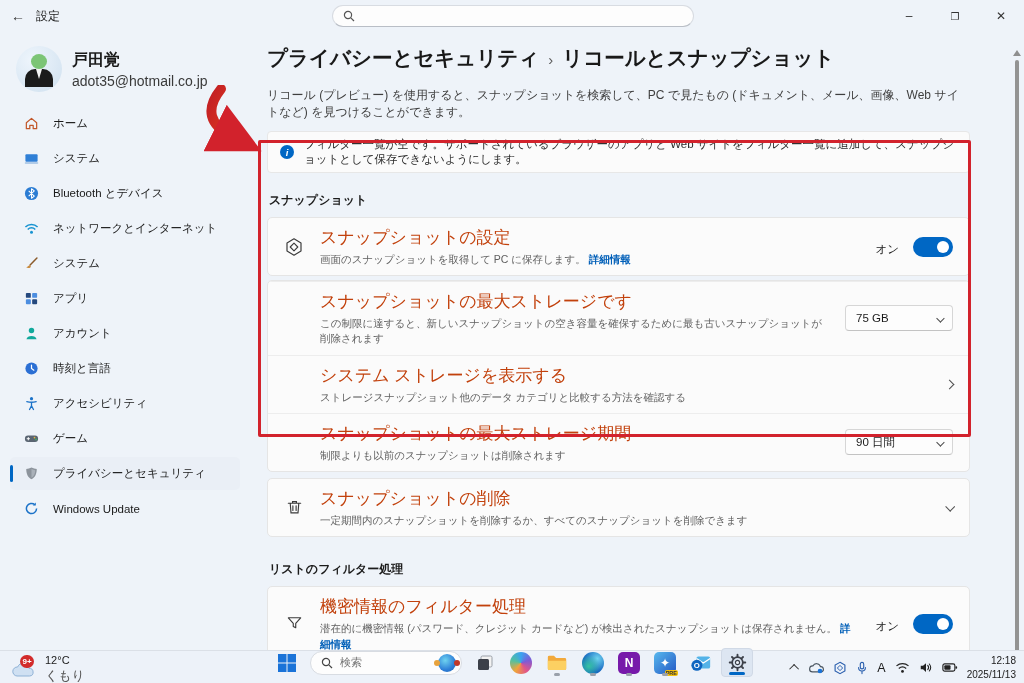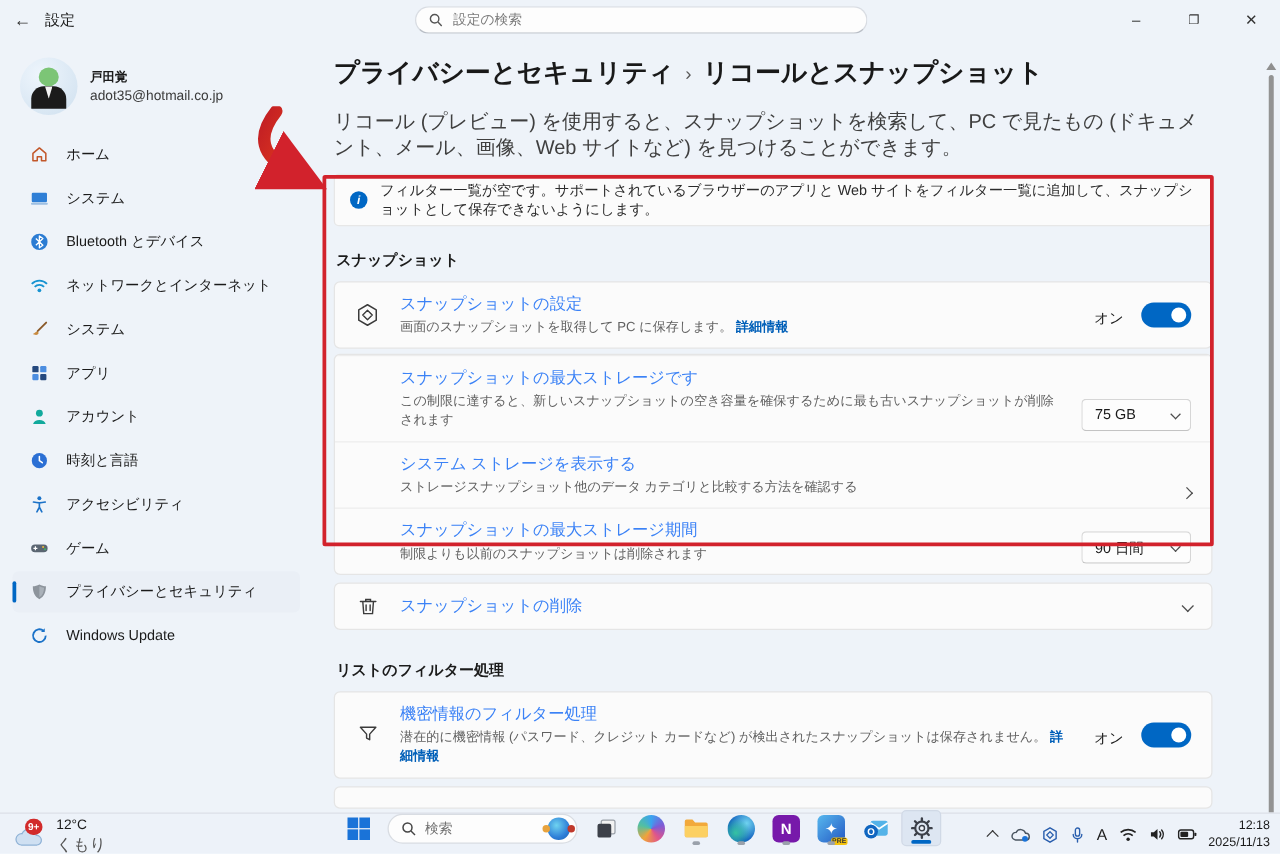--- a/index.html
+++ b/index.html
@@ -22,60 +22,60 @@
   
   .body-area { position:absolute; top:32px; bottom:33px; left:0; right:0; display:flex; }
 
   
   .sidebar { width:250px; flex:0 0 250px; padding-top:8px; }
   .user-block { display:flex; align-items:center; gap:10px; margin:6px 14px 14px 16px; }
   .avatar { width:46px; height:46px; border-radius:50%; background:radial-gradient(circle at 35% 30%, #eef5fc, #cfe0ef); position:relative; overflow:hidden; flex:0 0 46px; }
   .avatar .head { position:absolute; left:15px; top:8px; width:16px; height:15px; border-radius:50%; background:#7cc576; }
   .avatar .body { position:absolute; left:9px; top:23px; width:28px; height:18px; border-radius:10px 10px 0 0; background:#1b1b1b; }
   .avatar .shirt { position:absolute; left:20px; top:23px; width:6px; height:10px; background:#f4f4f4; clip-path:polygon(0 0,100% 0,50% 100%); }
-  .user-name { font-size:10px; font-weight:bold; }
-  .user-email { font-size:11px; color:#3a3a3a; margin-top:2px; }
+  .user-name { font-size:16px; font-weight:bold; }
+  .user-email { font-size:14px; color:#3a3a3a; margin-top:2px; }
 
   .nav { display:flex; flex-direction:column; }
   .nav-item { position:relative; display:flex; align-items:center; gap:14px; height:33px; margin:1px 10px; padding-left:13px; border-radius:5px; font-size:11.5px; }
   .nav-item.selected { background:#eaeff6; }
   .nav-item.selected .indicator { position:absolute; left:0; top:8px; width:3px; height:17px; border-radius:2px; background:#0067c4; }
   .nicon { width:16px; height:16px; display:flex; align-items:center; justify-content:center; flex:0 0 16px; }
 
   
   .main { flex:1; position:relative; padding:10px 0 0 17px; }
   .breadcrumb { display:flex; align-items:center; gap:9px; font-size:20.5px; font-weight:600; color:#191919; margin-top:2px; }
   .bc-sep { font-size:15px; color:#5a5a5a; font-weight:400; padding-top:2px; }
-  .page-desc { margin-top:15px; font-size:16px; color:#3f3f3f; width:700px; }
+  .page-desc { margin-top:15px; font-size:12px; color:#3f3f3f; width:700px; }
   .info-banner { margin-top:10px; width:703px; min-height:27px; background:#fbfbfb; border:1px solid #e7e7e7; border-radius:4px;
     display:flex; align-items:center; gap:10px; padding:5px 12px; font-size:11.5px; color:#2b2b2b; }
   .info-dot { width:14px; height:14px; border-radius:50%; background:#0067c4; color:#fff; font-size:9.5px; font-weight:bold;
     display:flex; align-items:center; justify-content:center; font-style:italic; flex:0 0 14px; }
 
   .section-label { font-size:12px; font-weight:bold; color:#1b1b1b; margin:0 0 8px 2px; }
   .sec1 { margin-top:19px; }
   .sec2 { margin-top:24px; }
 
   .card { width:703px; background:#fbfbfb; border:1px solid #e5e5e5; border-radius:5px; margin-bottom:4px; overflow:hidden; }
   .row { display:flex; align-items:center; padding:8px 16px; gap:16px; }
   .row .ricon { width:20px; height:20px; flex:0 0 20px; display:flex; align-items:center; justify-content:center; }
   .row .rtext { flex:1; min-width:0; }
-  .rtitle { font-size:13px; color:#3b82f6; }
+  .rtitle { font-size:17px; color:#c2410c; }
   .rdesc { font-size:10.5px; color:#616161; margin-top:3px; line-height:1.45; }
   .link { color:#005fb8; font-weight:600; }
   .rctrl { display:flex; align-items:flex-end; gap:14px; }
   .state-label { font-size:11.5px; }
 
-  .subrow { border-top:1px solid #ededed; padding:8px 16px 8px 52px; display:flex; align-items:flex-end; gap:16px; }
+  .subrow { border-top:1px solid #ededed; padding:8px 16px 8px 52px; display:flex; align-items:center; gap:16px; }
   .subrow .rtext { flex:1; }
 
   .toggle { width:40px; height:20px; border-radius:10px; background:#0067c4; position:relative; flex:0 0 40px; }
   .toggle .knob { position:absolute; right:4px; top:4px; width:12px; height:12px; border-radius:50%; background:#fff; }
 
-  .dropdown { width:88px; height:26px; background:#fdfdfd; border:1px solid #d6d6d6; border-bottom-color:#c3c3c3; border-radius:4px;
+  .dropdown { width:108px; height:26px; background:#fdfdfd; border:1px solid #d6d6d6; border-bottom-color:#c3c3c3; border-radius:4px;
     display:flex; align-items:center; justify-content:space-between; padding:0 10px; font-size:11.5px; }
 
   .chev { width:7px; height:7px; border-right:1.4px solid #4d4d4d; border-bottom:1.4px solid #4d4d4d; display:inline-block; }
   .chev.down { transform:rotate(45deg) translateY(-1px); }
   .chev.up { transform:rotate(-135deg) translateY(-1px); }
   .chev.right { transform:rotate(-45deg); }
   .chev.small { width:5.5px; height:5.5px; }
   .value-text { font-size:11.5px; color:#1b1b1b; }
 
   
@@ -120,21 +120,20 @@
 <div class="screen">
 
   <div class="titlebar">
     <div class="back-btn">←</div>
     <div class="app-title">設定</div>
     <div class="tb-search">
       <svg width="12" height="12" viewBox="0 0 12 12">
           <circle cx="5" cy="5" r="3.6" fill="none" stroke="#555" stroke-width="1.2"></circle>
           <path d="M7.8 7.8 11 11" stroke="#555" stroke-width="1.2"></path>
         </svg>
-      <input type="text" placeholder="設定の検索" style="">
     </div>
     <div class="win-controls">
       <div class="wc">–</div>
       <div class="wc" style="font-size:10px;">❐</div>
       <div class="wc">✕</div>
     </div>
   </div>
 
   <div class="body-area">
 
@@ -336,20 +335,21 @@
 
         <div class="card" style="margin-top:6px;">
           <div class="row">
             <span class="ricon">
                 <svg width="19" height="19" viewBox="0 0 20 20">
                   <path d="M3.5 5.5h13M8 5.5V3.8h4v1.7M5.5 5.5l.8 10.2h7.4l.8-10.2M8.3 8.3v4.8M11.7 8.3v4.8" fill="none" stroke="#3b3b3b" stroke-width="1.2" stroke-linecap="round"></path>
                 </svg>
               </span>
             <div class="rtext">
               <div class="rtitle">スナップショットの削除</div>
+              <div class="rdesc">一定期間内のスナップショットを削除するか、すべてのスナップショットを削除できます</div>
             </div>
             <span class="chev down"></span>
           </div>
         </div>
       </div>
 
       <div class="sec2">
         <div class="section-label">リストのフィルター処理</div>
 
         <div class="card">

